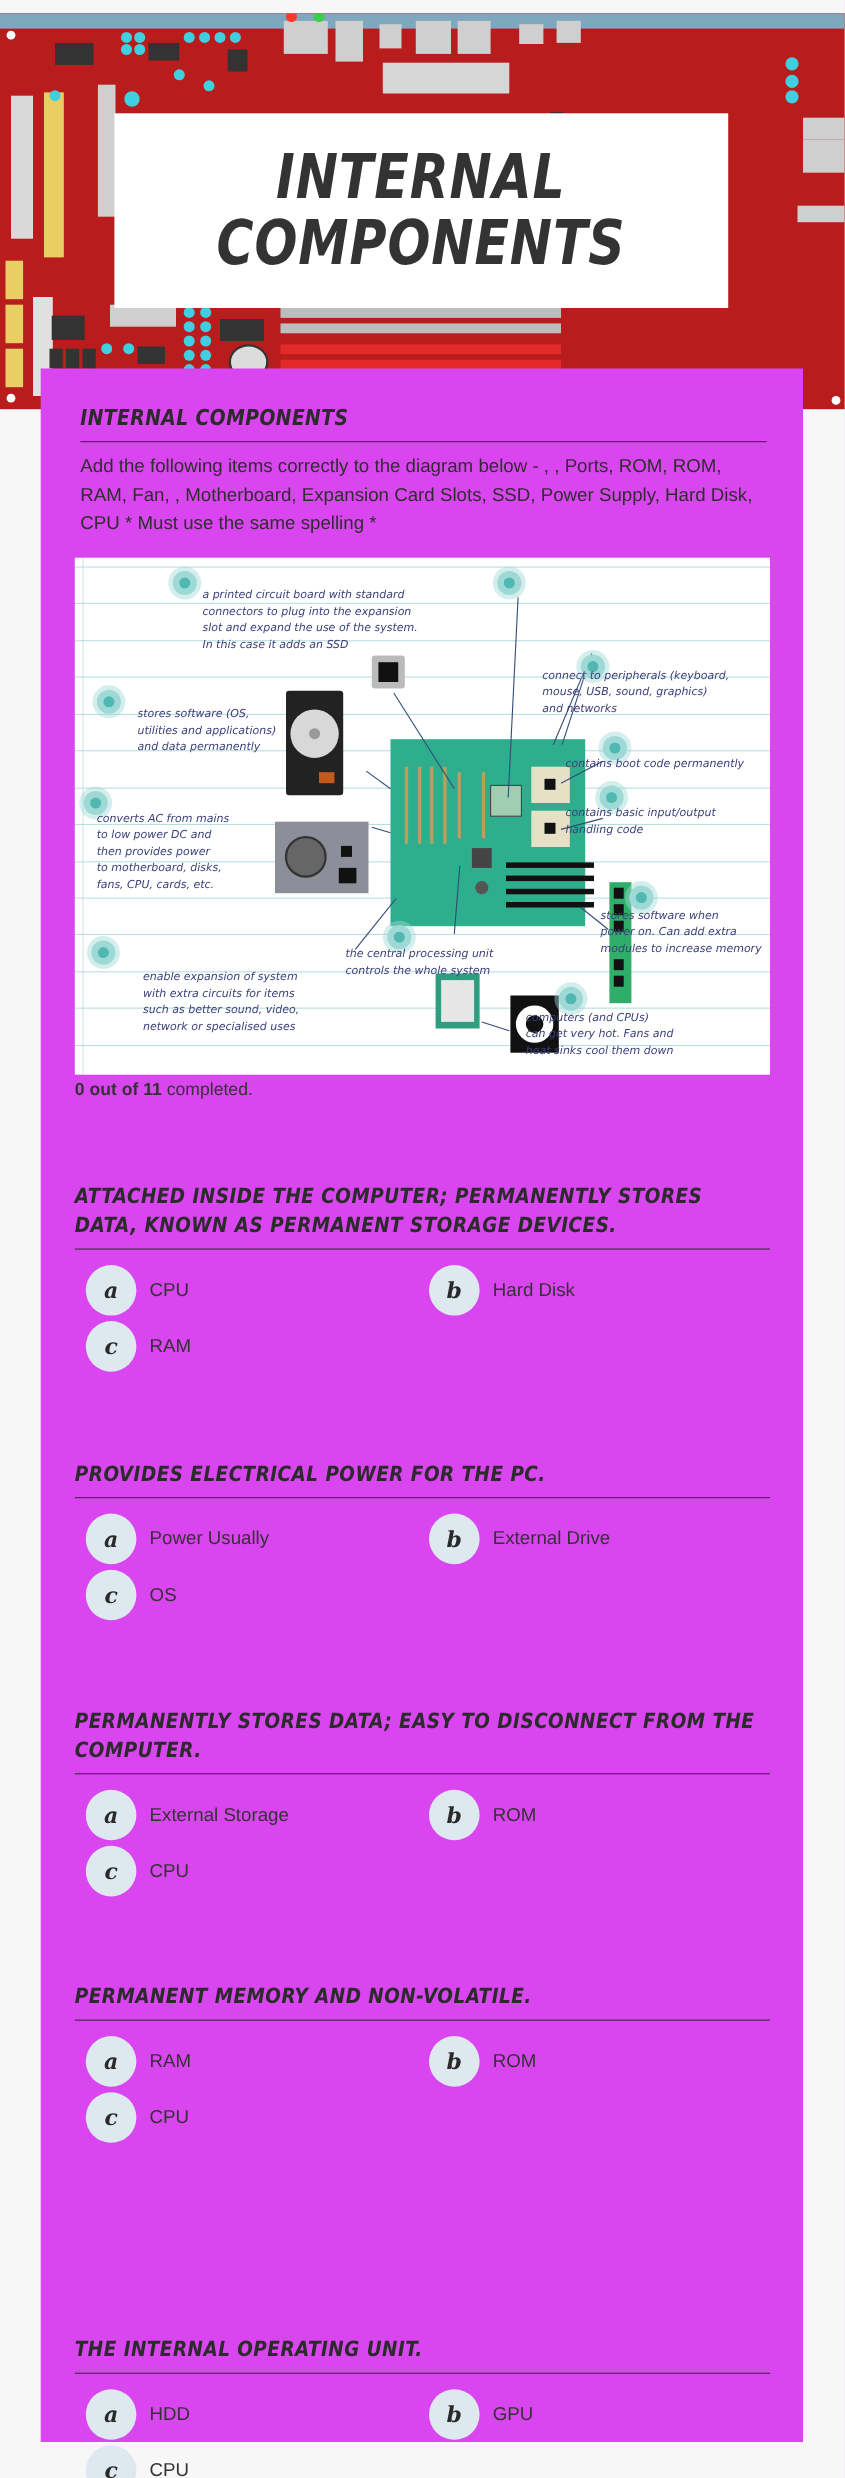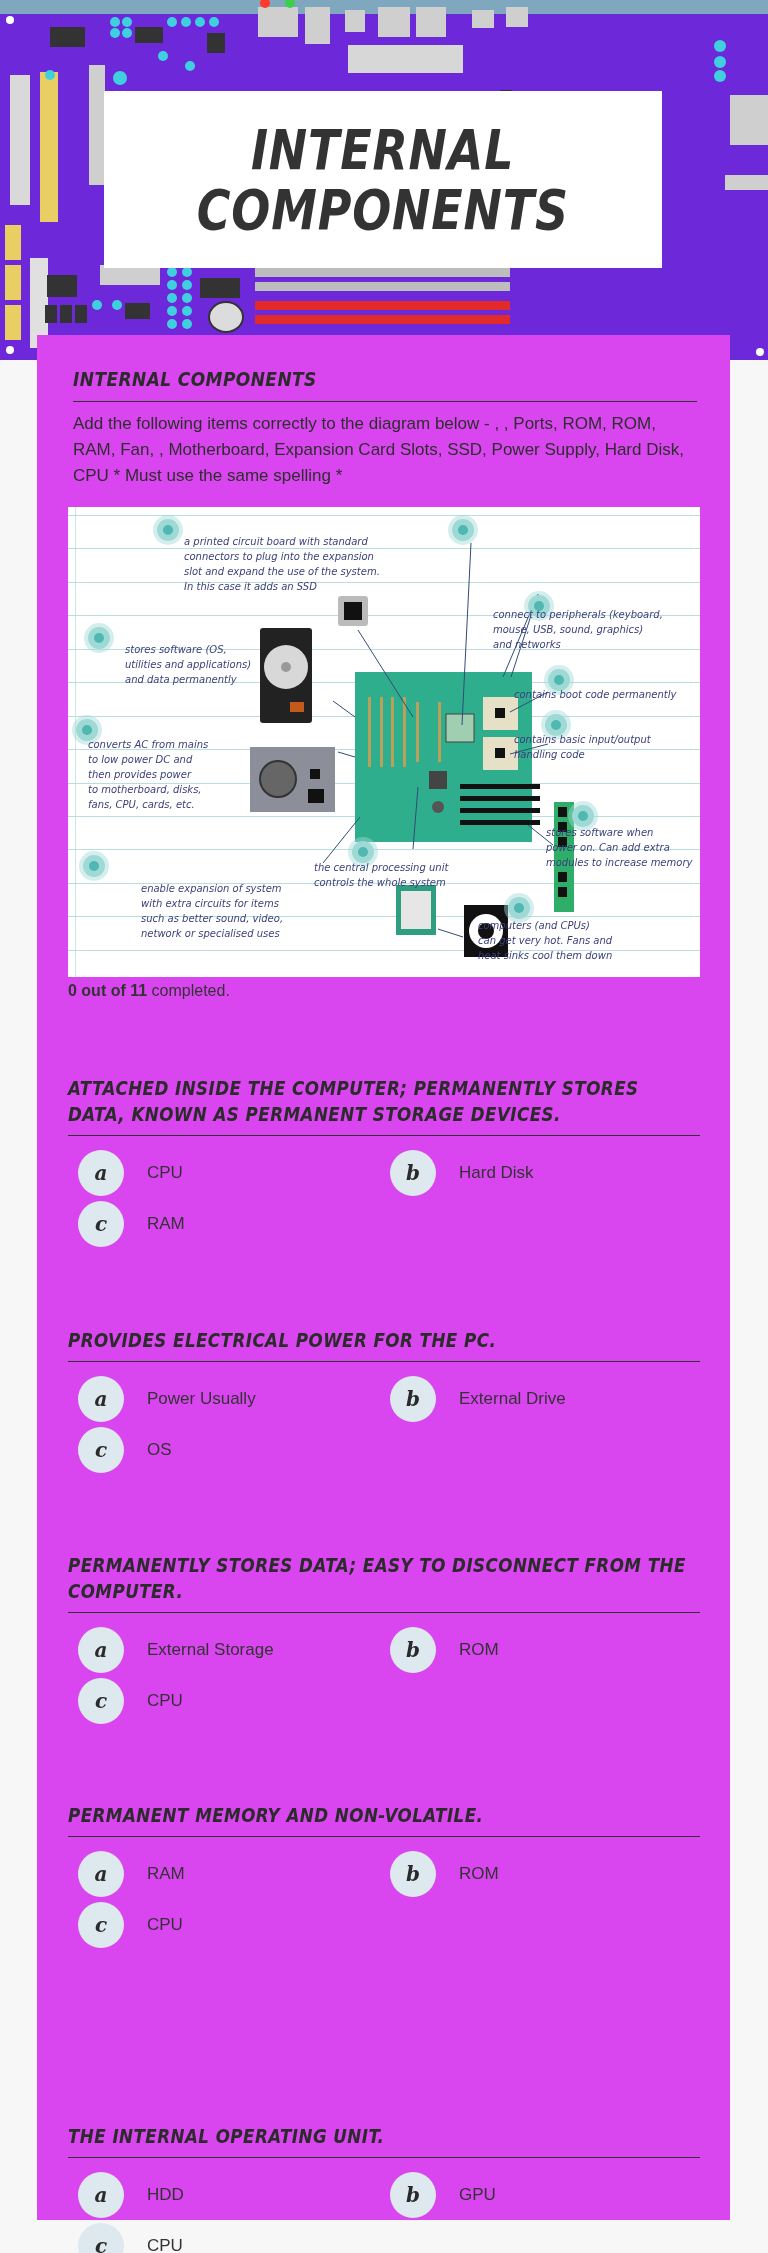--- a/index.html
+++ b/index.html
@@ -1,22 +1,22 @@
 <!DOCTYPE html>
 <html><head>
   <meta charset="utf-8">
   <style>
     * { box-sizing: border-box; margin: 0; padding: 0; }
     html, body { width: 768px; background: #f7f7f7; }
     body { font-family: "Liberation Sans", sans-serif; color: #222; position: relative; min-height: 2253px; }
 
     
     .banner {
-      position: absolute; left: 0; top: 0; width: 768px; height: 360px;
-      background: #6d28d9; overflow: hidden;
+      position: absolute; left: 0; top: 12px; width: 768px; height: 360px;
+      background: #b91c1c; overflow: hidden;
     }
     .banner .sky { position: absolute; left: 0; top: 0; width: 768px; height: 14px; background: #7fa8bf; }
     .banner svg { position: absolute; left: 0; top: 0; }
     .banner-title-box {
       position: absolute; left: 104px; top: 91px; width: 558px; height: 177px;
       background: #ffffff; display: flex; flex-direction: column; align-items: center; justify-content: center;
     }
     .banner-title {
       font-family: "DejaVu Sans", sans-serif; font-weight: bold; font-size: 56px; line-height: 60px;
       letter-spacing: 1px; color: #333333; text-transform: uppercase; text-align: center;
@@ -64,21 +64,21 @@
     .question { position: absolute; left: 31px; width: 632px; }
     .q-title { font-size: 19px; line-height: 26px; transform: scaleX(0.88); transform-origin: left; width: 715px; }
     .q-rule { height: 1px; background: #333; margin-top: 8px; width: 632px; }
     .options { position: relative; margin-top: 14px; height: 110px; }
     .option { position: absolute; display: flex; align-items: center; height: 46px; cursor: pointer; }
     .badge {
       width: 46px; height: 46px; border-radius: 50%; background: #dde9ef;
       display: flex; align-items: center; justify-content: center;
       font-family: "DejaVu Serif", serif; font-weight: bold; font-size: 20px; color: #2a2a2a; font-style: italic;
     }
-    .opt-label { margin-left: 23px; font-size: 17px; color: #333; }
+    .opt-label { margin-left: 12px; font-size: 17px; color: #333; }
   </style>
 </head>
 <body>
 
 <div class="banner">
   <div class="sky"></div>
   <svg width="768" height="360">
 
     <rect x="10" y="75" width="20" height="130" fill="#d9d9d9"></rect>
     <rect x="40" y="72" width="18" height="150" fill="#e9cf63"></rect>
@@ -295,21 +295,21 @@
     <div class="note" style="left:446px; top:225px">contains basic input/output
 handling code</div>
     <div class="note" style="left:20px; top:230px">converts AC from mains
 to low power DC and
 then provides power
 to motherboard, disks,
 fans, CPU, cards, etc.</div>
     <div class="note" style="left:478px; top:318px">stores software when
 power on. Can add extra
 modules to increase memory</div>
-    <div class="note" style="left:73px; top:374px">enable expansion of system
+    <div class="note" style="left:62px; top:374px">enable expansion of system
 with extra circuits for items
 such as better sound, video,
 network or specialised uses</div>
     <div class="note" style="left:246px; top:353px">the central processing unit
 controls the whole system</div>
     <div class="note" style="left:410px; top:411px">computers (and CPUs)
 can get very hot. Fans and
 heat sinks cool them down</div>
   </div>
 

